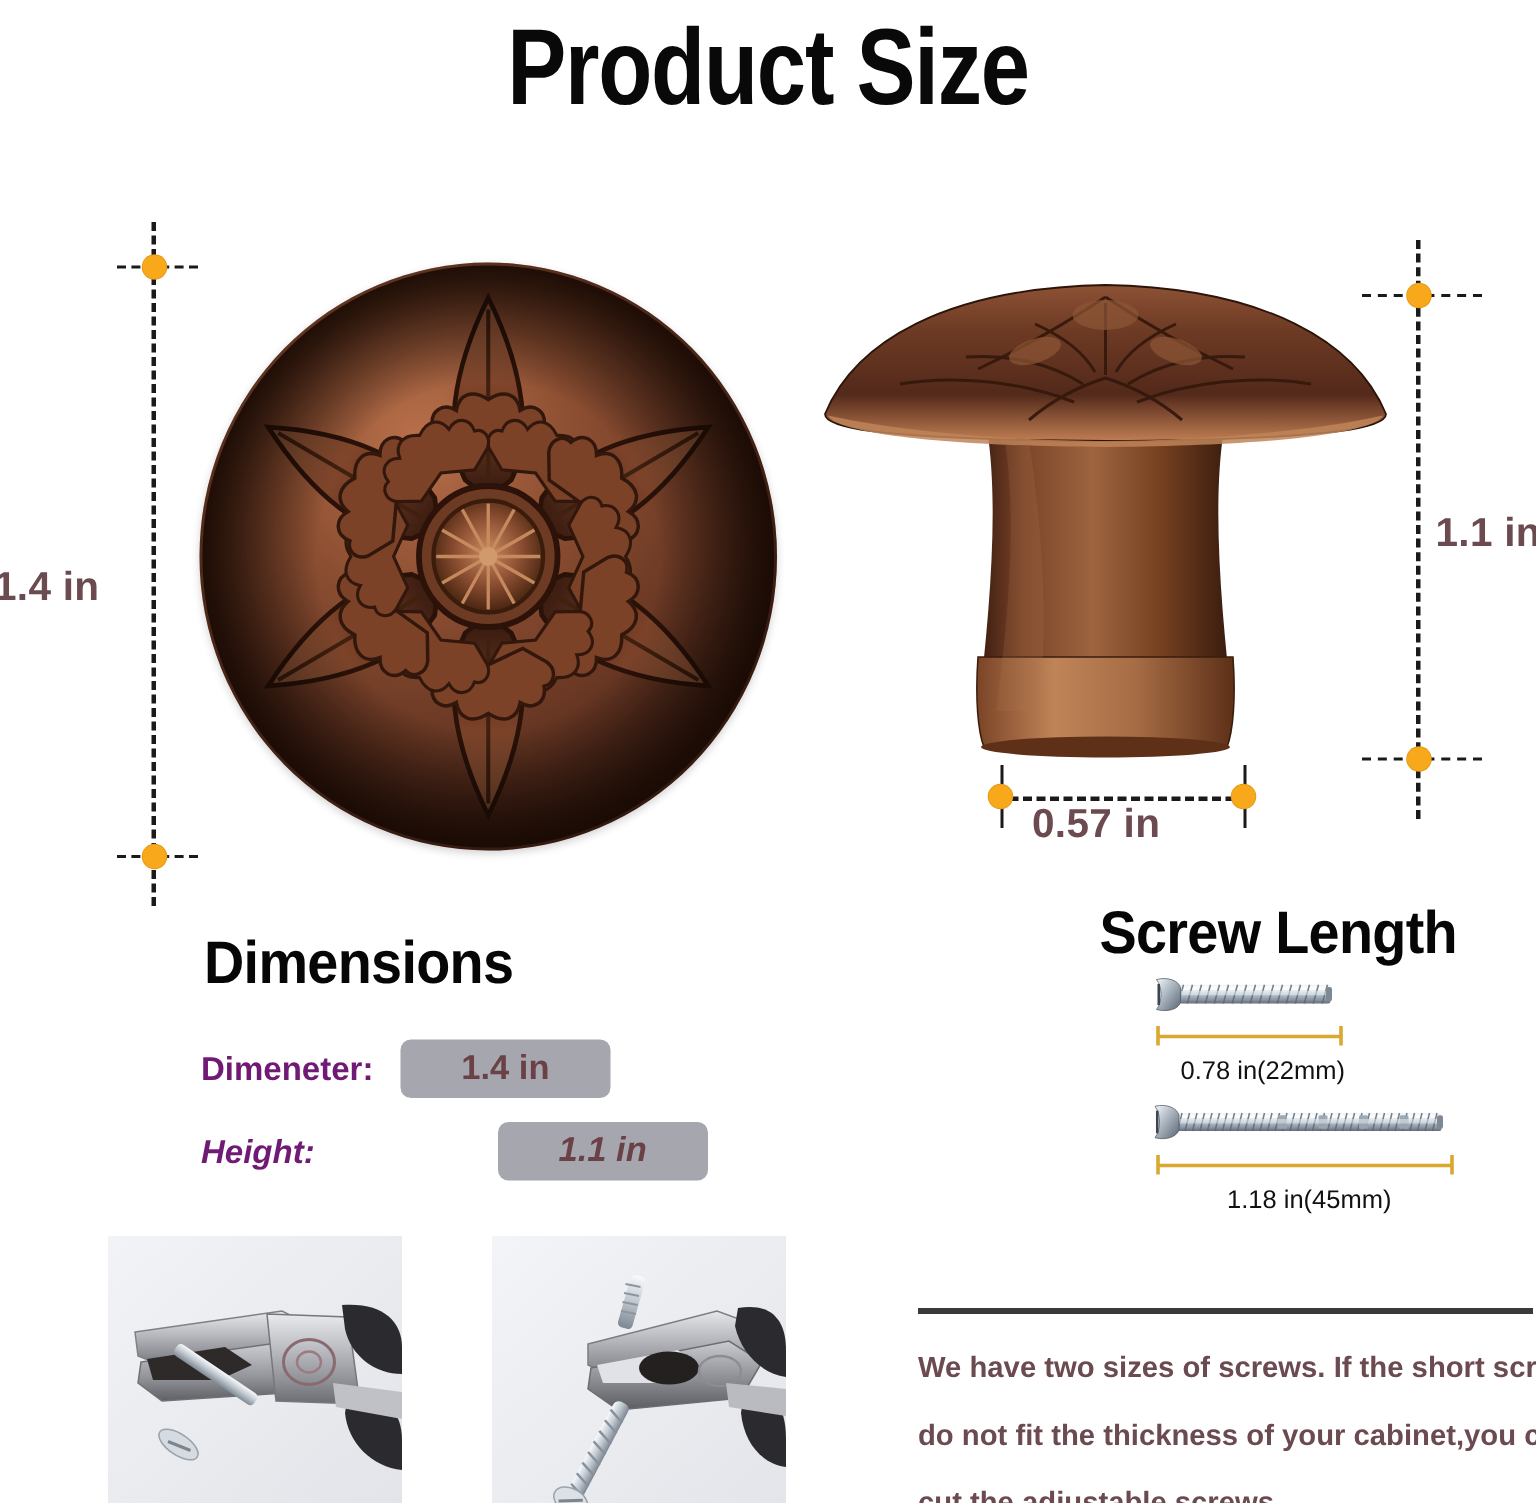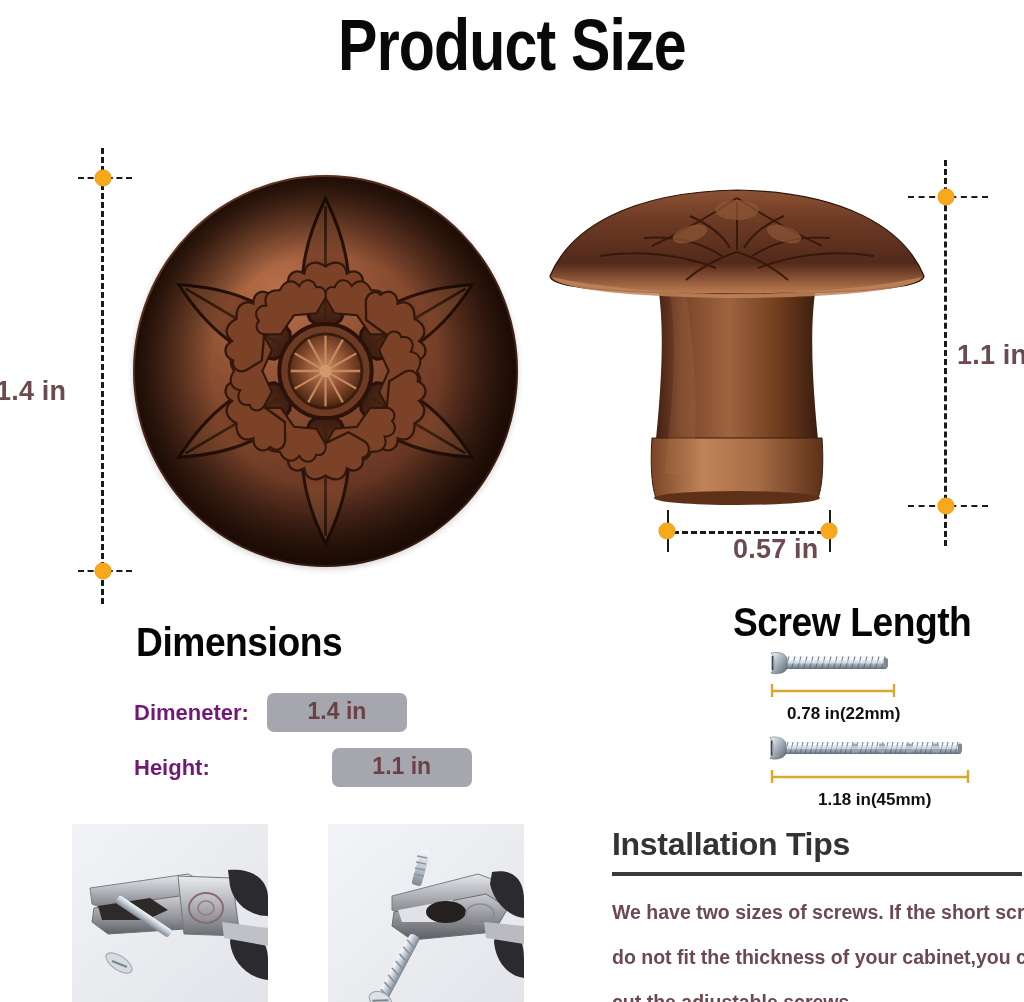--- a/index.html
+++ b/index.html
@@ -53,21 +53,21 @@
   .dim-key{font-size:22px;font-weight:700;color:#701a75;white-space:nowrap;}
   .dim-badge{
     margin-left:0;display:inline-block;border-radius:7px;background:#a6a6ae;
     color:#6b4148;font-size:23px;font-weight:700;
     padding:5px 22px 7px;white-space:nowrap;text-align:center;min-width:96px;
   }
 
   
   .screw-wrap{position:absolute;}
   .screw-wrap svg{display:block;}
-  .screw-cap{position:absolute;font-size:17px;font-weight:700;color:#111;white-space:nowrap;}
+  .screw-cap{position:absolute;font-size:17px;font-weight:400;color:#111;white-space:nowrap;}
 
   
   .tips-rule{position:absolute;height:0;border-top:4px solid #3a3a3a;}
   .tips-body{position:absolute;font-size:19.5px;font-weight:700;color:#6b4a50;
              line-height:45px;white-space:nowrap;}
   .tips-body div{white-space:nowrap;}
 
   
   .photo{position:absolute;overflow:hidden;background:#eceef1;}
   .photo svg{display:block;width:100%;height:100%;}
@@ -258,30 +258,30 @@
   <div class="dot" style="left:938px;top:189px;"></div>
   <div class="hdash-thin" style="left:908px;top:505px;width:80px;"></div>
   <div class="dot" style="left:938px;top:498px;"></div>
   <div class="dimlabel" style="left:957px;top:340px;">1.1 in</div>
 
   <div class="vtick" style="left:667px;top:510px;height:42px;"></div>
   <div class="vtick" style="left:829px;top:510px;height:42px;"></div>
   <div class="hdash" style="left:664px;top:531px;width:168px;"></div>
   <div class="dot" style="left:659px;top:523px;"></div>
   <div class="dot" style="left:821px;top:523px;"></div>
-  <div class="dimlabel" style="left:733px;top:534px;text-align:right;">0.57 in</div>
+  <div class="dimlabel" style="left:688px;top:534px;text-align:right;">0.57 in</div>
 
   <div class="h2 cond" style="left:136px;top:620px;">Dimensions</div>
 
   <div class="dim-row" style="left:134px;top:693px;">
     <span class="dim-key">Dimeneter:</span>
     <span class="dim-badge" style="margin-left:18px;">1.4 in</span>
   </div>
 
-  <div class="dim-row" style="left:134px;top:748px;">
+  <div class="dim-row" style="left:134px;top:748px;font-style:italic;">
     <span class="dim-key">Height:</span>
     <span class="dim-badge" style="margin-left:122px;">1.1 in</span>
   </div>
 
   <div class="h2 cond" style="left:733px;top:600px;">Screw Length</div>
 
   <div class="screw-wrap" style="left:768px;top:650px;width:132px;height:26px;">
     <svg viewBox="0 0 264 52" width="132" height="26">
       <defs>
         <linearGradient id="shaftS" x1="0" y1="0" x2="0" y2="1">
@@ -362,21 +362,20 @@
 
   <svg style="position:absolute;left:770px;top:769px;" width="206" height="16" viewBox="0 0 206 16">
     <g stroke="#d8a92e" stroke-width="2.4" fill="none">
       <path d="M2,1 L2,14"></path>
         <path d="M198,1 L198,14"></path>
         <path d="M2,8 L198,8"></path>
     </g>
   </svg>
   <div class="screw-cap" style="left:818px;top:790px;">1.18 in(45mm)</div>
 
-  <div class="h2" style="left:612px;top:826px;font-size:32px;color:#333;letter-spacing:-.3px;">Installation Tips</div>
   <div class="tips-rule" style="left:612px;top:872px;width:410px;"></div>
   <div class="tips-body" style="left:612px;top:890px;width:412px;">
     <div>We have two sizes of screws. If the short screws</div>
     <div>do not fit the thickness of your cabinet,you can</div>
     <div>cut the adjustable screws.</div>
   </div>
 
   <div class="photo" style="left:72px;top:824px;width:196px;height:178px;">
     <svg viewBox="0 0 196 178" preserveAspectRatio="none">
       <defs>

